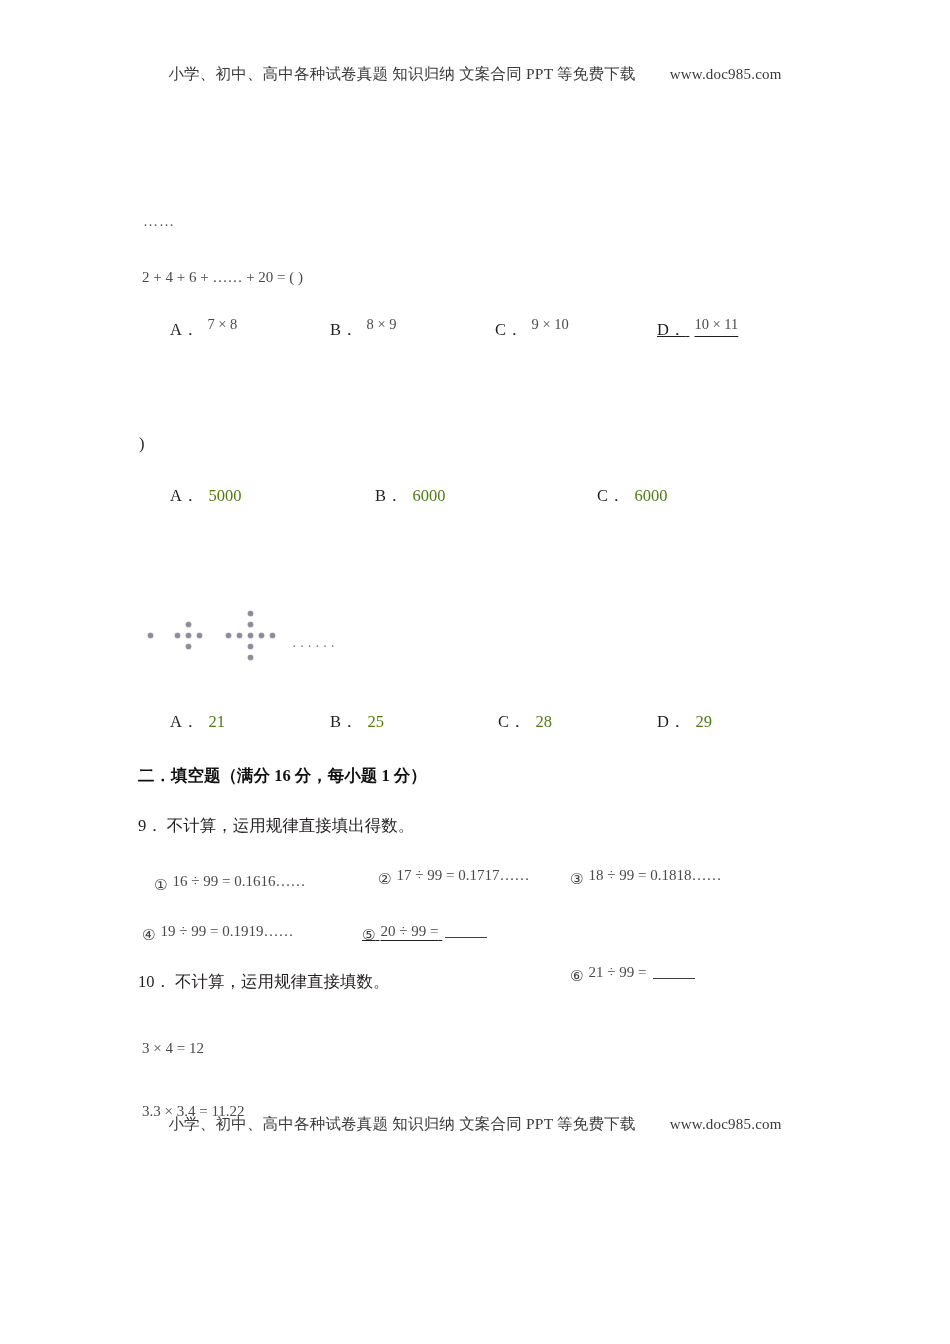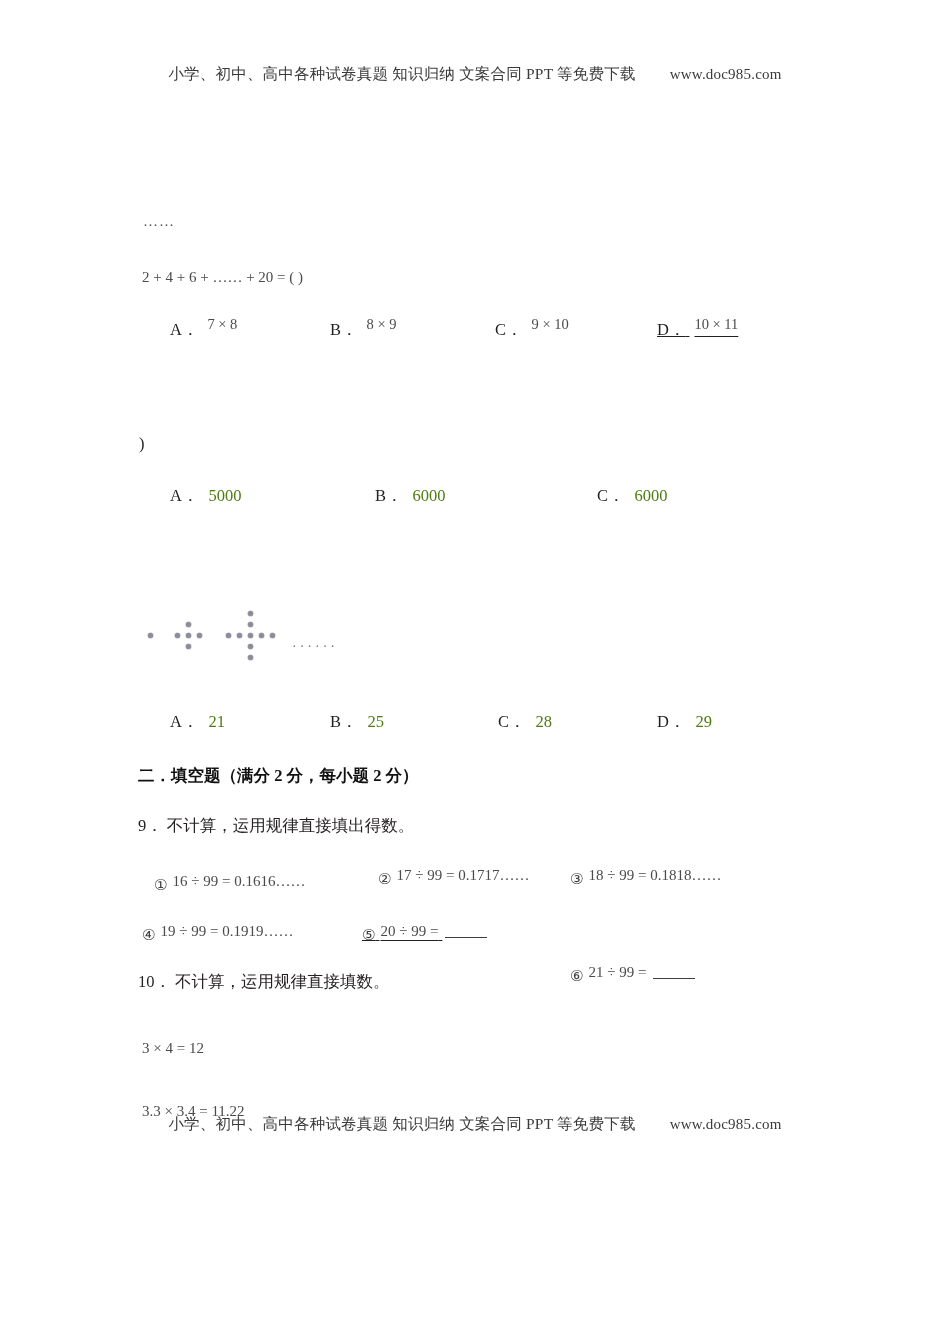--- a/index.html
+++ b/index.html
@@ -254,21 +254,21 @@
   </div>
   <div class="choice" style="left:498px; top:714px;">
     <span class="lab">C．</span>
     <span class="val-plain">28</span>
   </div>
   <div class="choice" style="left:657px; top:714px;">
     <span class="lab">D．</span>
     <span class="val-plain">29</span>
   </div>
 
-  <div class="section-head" style="left:138px; top:768px;">二．填空题（满分 2 分，每小题 2 分）</div>
+  <div class="section-head" style="left:138px; top:768px;">二．填空题（满分 16 分，每小题 1 分）</div>
 
   <div class="blk" style="left:138px; top:818px;">
     <span class="qnum">9．</span>
     <span class="cn">不计算，运用规律直接填出得数。</span>
   </div>
 
   <div class="subitem" style="left:142px; top:876px;margin-left:12px;">
     <span class="circled">①</span>
     <span class="expr">16 ÷ 99 = 0.1616……</span>
   </div>

